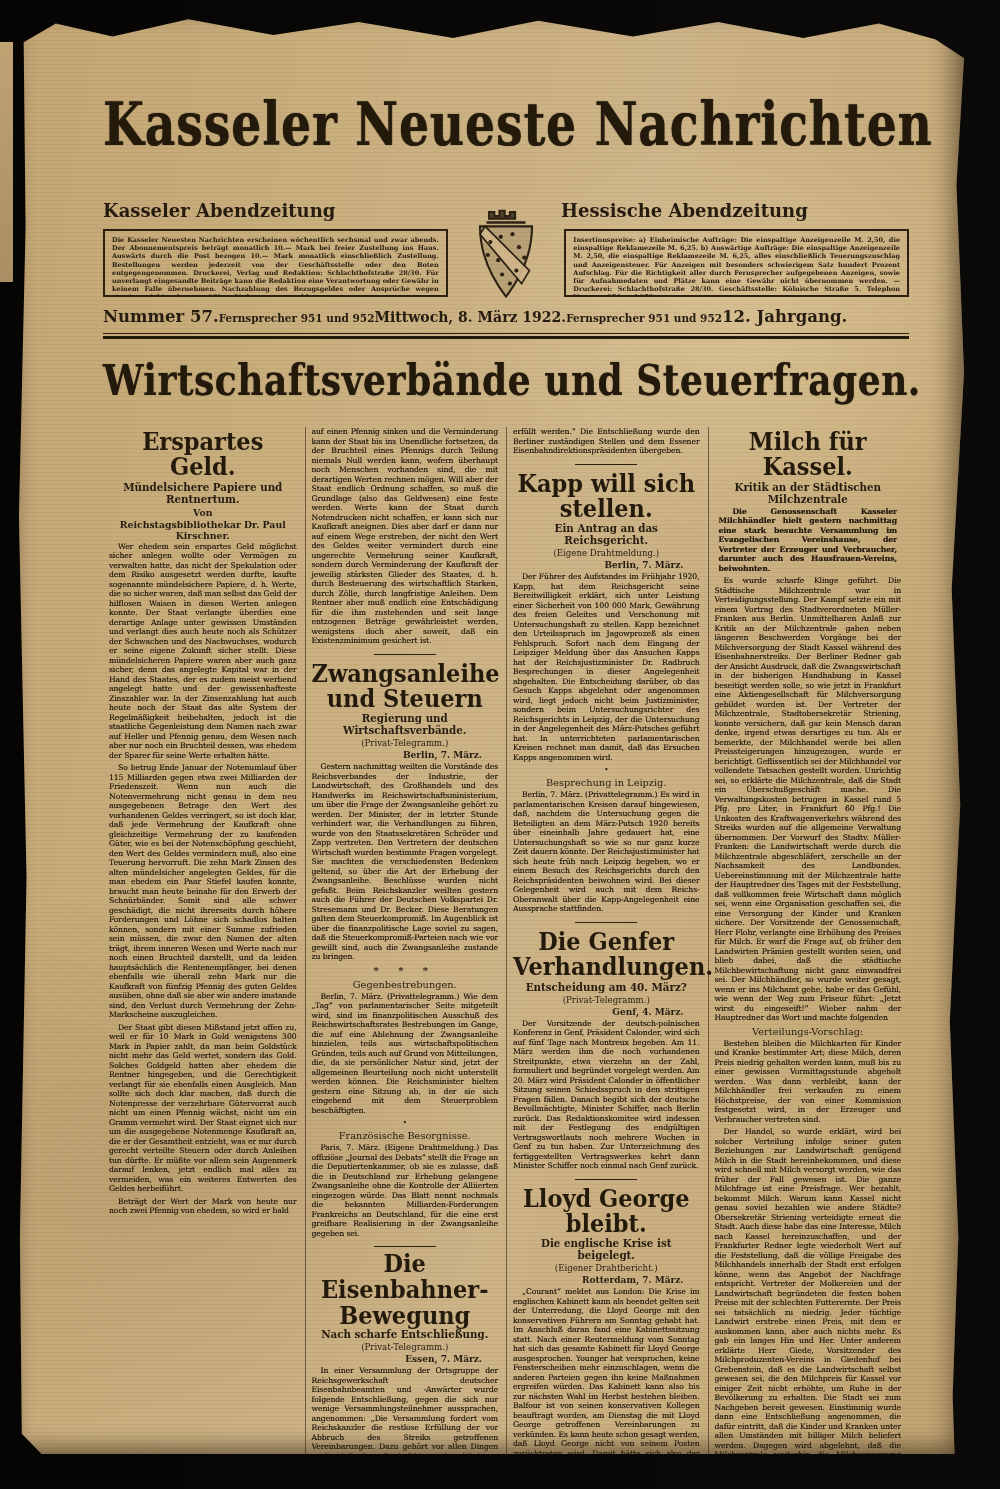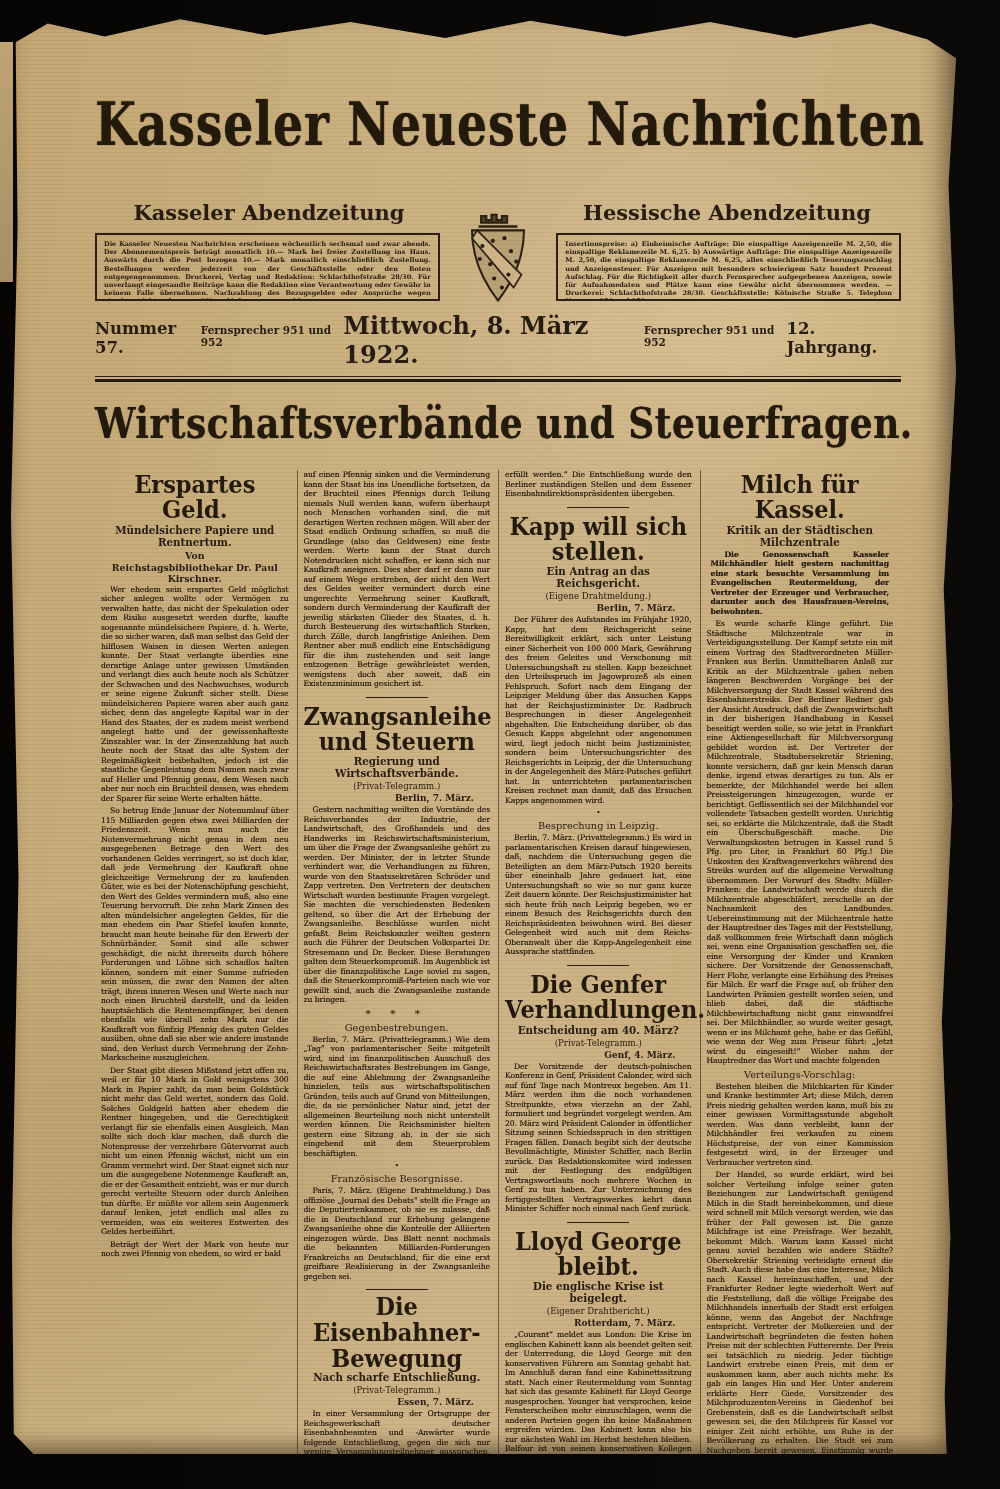--- a/index.html
+++ b/index.html
@@ -7,21 +7,21 @@
     position:relative; width:1000px; height:1489px; overflow:hidden;
     background:
       linear-gradient(90deg, #060504 0%, #0c0a08 100%);
     font-family:"DejaVu Serif", serif;
   }
   .sliver {
     position:absolute; left:0; top:42px; width:13px; height:240px;
     background:linear-gradient(180deg,#bfa373,#a98f63);
   }
   .paper {
-    position:absolute; left:10px; top:12px; width:946px; height:1442px;
+    position:absolute; left:18px; top:12px; width:946px; height:1442px;
     color:#261c10;
     background:
       radial-gradient(ellipse 420px 300px at 78% 22%, rgba(236,216,170,0.35), transparent 70%),
       radial-gradient(ellipse 500px 400px at 15% 80%, rgba(120,90,50,0.18), transparent 70%),
       repeating-linear-gradient(180deg, rgba(94,66,34,0.07) 0px, rgba(94,66,34,0.07) 1px, transparent 1px, transparent 4px),
       linear-gradient(100deg, #c3a674 0%, #cab07f 30%, #cdb488 55%, #c8ad7c 80%, #bfa271 100%);
     clip-path: polygon(
       0.6% 2.1%, 4% 0.8%, 10% 1.7%, 18% 0.5%, 27% 1.6%, 36% 0.7%, 46% 1.8%,
       55% 0.6%, 65% 1.7%, 74% 0.7%, 83% 1.8%, 91% 0.8%, 97% 1.9%, 100% 3.2%,
       99.2% 12%, 100% 25%, 98.7% 40%, 99.6% 55%, 98.5% 70%, 99.4% 85%, 98.8% 96%, 99% 100%,
@@ -31,34 +31,34 @@
   .content { position:absolute; left:85px; top:52px; width:806px; }
 
   .masthead {
     text-align:center; font-weight:bold; font-size:47px; line-height:1.05;
     letter-spacing:1px; transform:scaleY(1.28); transform-origin:top center;
     padding-top:22px; height:88px; color:#241a0c;
     text-shadow:0 0 1px rgba(36,26,12,0.85), 0.5px 0.5px 0 rgba(36,26,12,0.6);
     white-space:nowrap;
   }
   .edition-row { display:flex; justify-content:center; gap:0; margin-top:26px; align-items:baseline; }
-  .edition { flex:1; text-align:center; font-weight:bold; font-size:21px; }
+  .edition { flex:1; font-weight:bold; font-size:18px; }
   .edition-gap { width:110px; }
   .info-row { display:flex; margin-top:8px; align-items:stretch; }
   .info-box {
     width:336px; border:2px solid #2b2012; padding:5px 7px;
     font-size:6.5px; line-height:8.2px; text-align:justify; font-weight:600;
     color:#2b2012; height:54px; overflow:hidden;
   }
   .crest-cell { width:120px; position:relative; }
   .crest-cell svg { position:absolute; left:50%; top:-26px; transform:translateX(-50%); }
   .date-row { display:flex; align-items:baseline; margin-top:10px; }
   .issue-no, .volume { font-weight:bold; font-size:16.5px; }
   .phone { font-weight:bold; font-size:10.5px; }
-  .the-date { font-weight:bold; font-size:24px; }
+  .the-date { font-weight:bold; font-size:14px; }
   .rule-thin { border-top:1.5px solid #2b2012; margin-top:7px; }
   .rule-thick { border-top:3.5px solid #241a0c; margin-top:2px; }
 
   .main-headline {
     margin:20px 0 6px; text-align:center; font-size:36px; font-weight:bold;
     transform:scaleY(1.18); transform-origin:center; letter-spacing:0.5px;
     color:#241a0c; text-shadow:0 0 0.8px rgba(36,26,12,0.8); white-space:nowrap;
   }
 
   .columns { display:flex; margin-top:26px; height:1052px; overflow:hidden; }
@@ -194,21 +194,21 @@
             <div class="blk-headline">Lloyd George bleibt.</div>
             <div class="blk-subhead">Die englische Krise ist beigelegt.</div>
             <div class="blk-wire">(Eigener Drahtbericht.)</div>
             <div class="blk-dateline">Rotterdam, 7. März.</div>
             <div class="blk-para">„Courant“ meldet aus London: Die Krise im englischen Kabinett kann als beendet gelten seit der Unterredung, die Lloyd George mit den konservativen Führern am Sonntag gehabt hat. Im Anschluß daran fand eine Kabinettssitzung statt. Nach einer Reutermeldung vom Sonntag hat sich das gesamte Kabinett für Lloyd George ausgesprochen. Younger hat versprochen, keine Fensterscheiben mehr einzuschlagen, wenn die anderen Parteien gegen ihn keine Maßnahmen ergreifen würden. Das Kabinett kann also bis zur nächsten Wahl im Herbst bestehen bleiben. Balfour ist von seinen konservativen Kollegen beauftragt worden, am Dienstag die mit Lloyd George getroffenen Vereinbarungen zu verkünden. Es kann heute schon gesagt werden, daß Lloyd George nicht von seinem Posten zurücktreten wird. Damit hätte sich also der politische Himmel in England geklärt.</div>
             <div class="blk-dot">•</div>
           </div>
         <div class="col">
             <div class="blk-headline">Milch für Kassel.</div>
             <div class="blk-subhead">Kritik an der Städtischen Milchzentrale</div>
-            <div class="blk-lead">Die Genossenschaft Kasseler Milchhändler hielt gestern nachmittag eine stark besuchte Versammlung im Evangelischen Reutermeldung, der Vertreter der Erzeuger und Verbraucher, darunter auch des Hausfrauen-Vereins, beiwohnten.</div>
+            <div class="blk-lead">Die Genossenschaft Kasseler Milchhändler hielt gestern nachmittag eine stark besuchte Versammlung im Evangelischen Vereinshause, der Vertreter der Erzeuger und Verbraucher, darunter auch des Hausfrauen-Vereins, beiwohnten.</div>
             <div class="blk-para">Es wurde scharfe Klinge geführt. Die Städtische Milchzentrale war in Verteidigungsstellung. Der Kampf setzte ein mit einem Vortrag des Stadtverordneten Müller-Franken aus Berlin. Unmittelbaren Anlaß zur Kritik an der Milchzentrale gaben neben längeren Beschwerden Vorgänge bei der Milchversorgung der Stadt Kassel während des Eisenbahnerstreiks. Der Berliner Redner gab der Ansicht Ausdruck, daß die Zwangswirtschaft in der bisherigen Handhabung in Kassel beseitigt werden solle, so wie jetzt in Frankfurt eine Aktiengesellschaft für Milchversorgung gebildet worden ist. Der Vertreter der Milchzentrale, Stadtobersekretär Striening, konnte versichern, daß gar kein Mensch daran denke, irgend etwas derartiges zu tun. Als er bemerkte, der Milchhandel werde bei allen Preissteigerungen hinzugezogen, wurde er berichtigt. Geflissentlich sei der Milchhandel vor vollendete Tatsachen gestellt worden. Unrichtig sei, so erklärte die Milchzentrale, daß die Stadt ein Überschußgeschäft mache. Die Verwaltungskosten betrugen in Kassel rund 5 Pfg. pro Liter, in Frankfurt 60 Pfg.! Die Unkosten des Kraftwagenverkehrs während des Streiks wurden auf die allgemeine Verwaltung übernommen. Der Vorwurf des Stadtv. Müller-Franken: die Landwirtschaft werde durch die Milchzentrale abgeschläfert, zerschelle an der Nachsamkeit des Landbundes. Uebereinstimmung mit der Milchzentrale hatte der Hauptredner des Tages mit der Feststellung, daß vollkommen freie Wirtschaft dann möglich sei, wenn eine Organisation geschaffen sei, die eine Versorgung der Kinder und Kranken sichere. Der Vorsitzende der Genossenschaft, Herr Flohr, verlangte eine Erhöhung des Preises für Milch. Er warf die Frage auf, ob früher den Landwirten Prämien gestellt worden seien, und blieb dabei, daß die städtische Milchbewirtschaftung nicht ganz einwandfrei sei. Der Milchhändler, so wurde weiter gesagt, wenn er ins Milchamt gehe, habe er das Gefühl, wie wenn der Weg zum Friseur führt: „Jetzt wirst du eingeseift!“ Wieber nahm der Hauptredner das Wort und machte folgenden</div>
             <div class="blk-sectionhead">Verteilungs-Vorschlag:</div>
             <div class="blk-para">Bestehen bleiben die Milchkarten für Kinder und Kranke bestimmter Art; diese Milch, deren Preis niedrig gehalten werden kann, muß bis zu einer gewissen Vormittagsstunde abgeholt werden. Was dann verbleibt, kann der Milchhändler frei verkaufen zu einem Höchstpreise, der von einer Kommission festgesetzt wird, in der Erzeuger und Verbraucher vertreten sind.</div>
             <div class="blk-para">Der Handel, so wurde erklärt, wird bei solcher Verteilung infolge seiner guten Beziehungen zur Landwirtschaft genügend Milch in die Stadt hereinbekommen, und diese wird schnell mit Milch versorgt werden, wie das früher der Fall gewesen ist. Die ganze Milchfrage ist eine Preisfrage. Wer bezahlt, bekommt Milch. Warum kann Kassel nicht genau soviel bezahlen wie andere Städte? Obersekretär Striening verteidigte erneut die Stadt. Auch diese habe das eine Interesse, Milch nach Kassel hereinzuschaffen, und der Frankfurter Redner legte wiederholt Wert auf die Feststellung, daß die völlige Freigabe des Milchhandels innerhalb der Stadt erst erfolgen könne, wenn das Angebot der Nachfrage entspricht. Vertreter der Molkereien und der Landwirtschaft begründeten die festen hohen Preise mit der schlechten Futterernte. Der Preis sei tatsächlich zu niedrig. Jeder tüchtige Landwirt erstrebe einen Preis, mit dem er auskommen kann, aber auch nichts mehr. Es gab ein langes Hin und Her. Unter anderem erklärte Herr Giede, Vorsitzender des Milchproduzenten-Vereins in Giedenhof bei Grebenstein, daß es die Landwirtschaft selbst gewesen sei, die den Milchpreis für Kassel vor einiger Zeit nicht erhöhte, um Ruhe in der Bevölkerung zu erhalten. Die Stadt sei zum Nachgeben bereit gewesen. Einstimmig wurde dann eine Entschließung angenommen, die dafür eintritt, daß die Kinder und Kranken unter allen Umständen mit billiger Milch beliefert werden. Dagegen wird abgelehnt, daß die Milchzentrale weiterhin die Milchversorgung betreibt. Milchhandel könne nicht Aufgabe einer Behörde sein. Als notwendig erkannt wird aber eine Aufsicht des Milchhandels durch die städtischen Behörden. Beantragt wurde ferner, daß der städtischen Lebensmittelkommission mindestens zwei Vertreter des Milchhandels angehören sollen. Milchhandel und Landwirtschaft versicherten noch gegenseitig, Aufklärungsarbeit leisten zu wollen, daß lediglich die städtische Bewirtschaftung die Milch verteuere.</div>
           </div>
       </div>
 
     </div>
   </div>
 </div>

